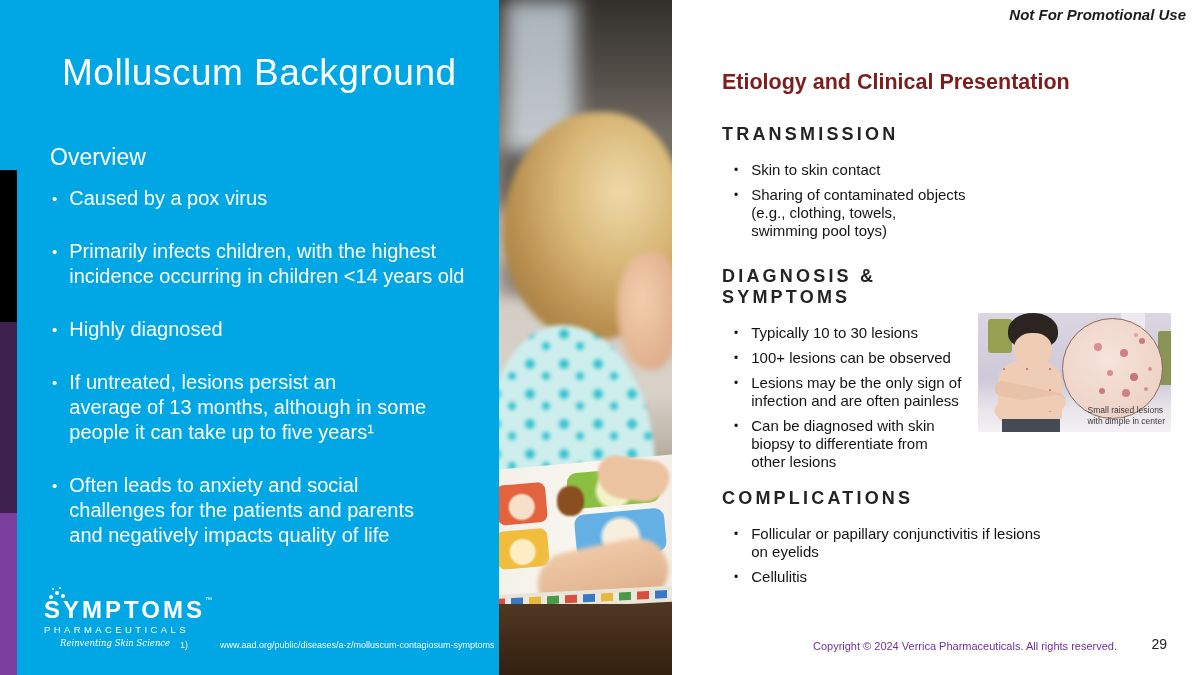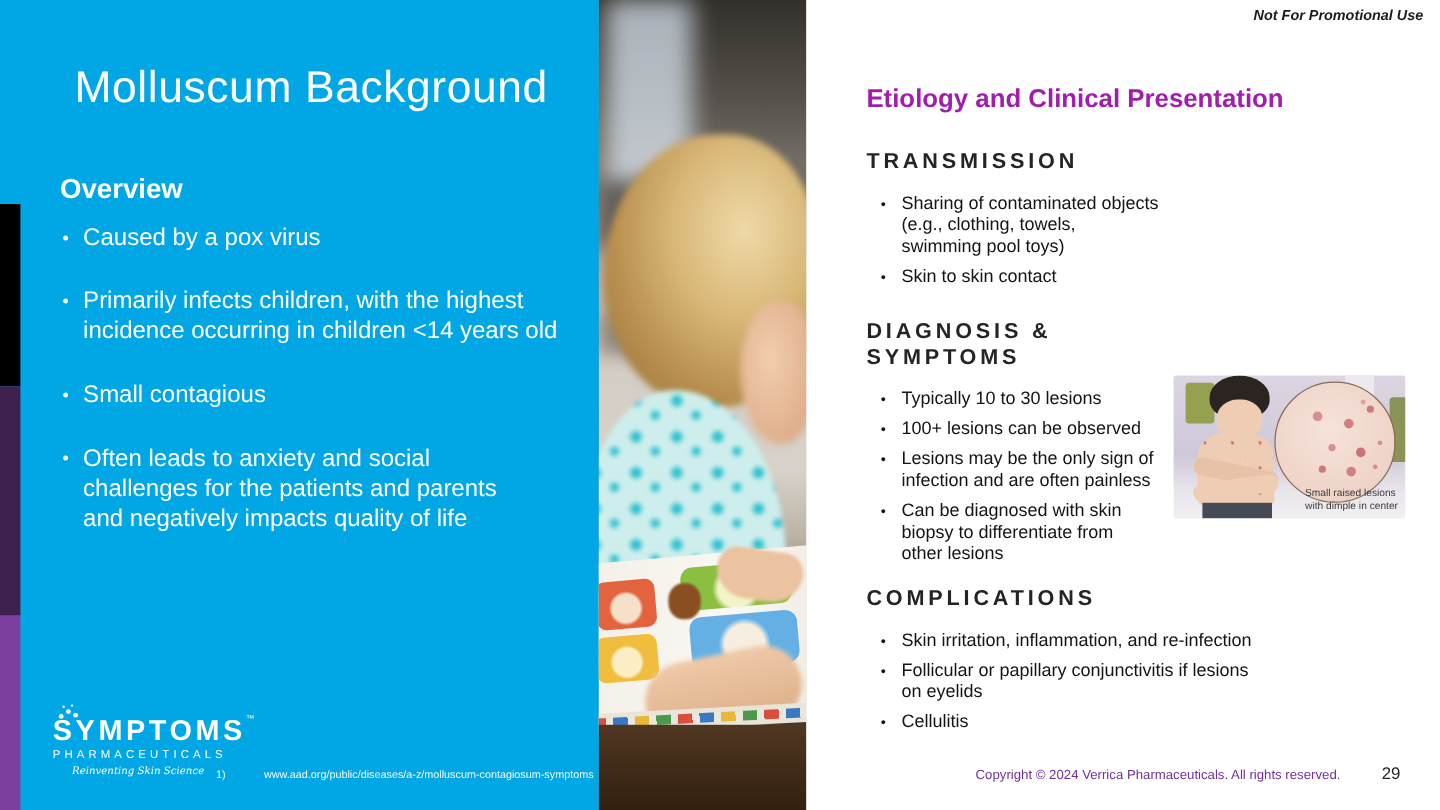--- a/index.html
+++ b/index.html
@@ -15,21 +15,21 @@
   .bar-black      { top:170px; height:152px; background:#000000; }
   .bar-darkpurple { top:322px; height:191px; background:#3F2150; }
   .bar-purple     { top:513px; height:162px; background:#7D3F9E; }
 
   .title {
     position:absolute; left:50px; top:40px; margin:12px;
     font-size:37px; font-weight:300; letter-spacing:.5px; color:#ffffff;
   }
   .overview {
     position:absolute; left:50px; top:144px; margin:0;
-    font-size:23px; font-weight:700; color:#ffffff;
+    font-size:23px; font-weight:400; color:#ffffff;
   }
   .bullets-left { position:absolute; left:52px; top:186px; width:445px; margin:0; padding:0; list-style:none; }
   .bullets-left li { display:flex; gap:12px; margin-bottom:28px; font-size:20px; line-height:25px; color:#ffffff; }
   .bullets-left li::before { content:"•"; font-size:15px; line-height:25px; flex:0 0 auto; }
   .btxt { white-space:pre-line; }
 
   .logo { position:absolute; left:44px; top:598px; color:#ffffff; }
   .logo-word-row { position:relative; line-height:1; }
   .logo-word { font-size:24px; font-weight:600; letter-spacing:3px; }
   .logo-tm { font-size:7px; vertical-align:top; position:relative; top:-2px; }
@@ -65,22 +65,22 @@
   .ph-pretzel { left:58px; top:486px; width:27px; height:30px; background:#8a4f20; border-radius:45%; filter:blur(1px); }
   .ph-hand2 { left:98px; top:458px; width:72px; height:42px; background:#ecc3a0; border-radius:20px 20px 30px 30px; transform:rotate(8deg); filter:blur(1.5px); }
   .ph-arm { left:38px; top:545px; width:132px; height:64px; border-radius:32px; background:linear-gradient(180deg,#f0c9a8,#dcae88); transform:rotate(-12deg); filter:blur(2px); }
   .ph-edge { left:-6px; top:590px; width:192px; height:16px; background:#e9e4d8; transform:rotate(-3deg); overflow:hidden; }
   .ph-edge::after { content:""; position:absolute; left:0; right:0; top:4px; height:8px;
     background:repeating-linear-gradient(90deg,#d94f3f 0 12px,#ece7dc 12px 18px,#3a78c2 18px 30px,#ece7dc 30px 36px,#e8b83a 36px 48px,#ece7dc 48px 54px,#4a9a4a 54px 66px,#ece7dc 66px 72px); }
   .ph-table { left:0; top:604px; width:100%; height:71px; background:linear-gradient(180deg,#503722,#33200f); }
 
   
   .right-panel { position:absolute; left:672px; top:0; width:528px; height:675px; background:#ffffff; }
-  .watermark { position:absolute; top:6px; right:14px; font-size:12px; font-style:italic; font-weight:600; color:#1c1c1c; }
-  .r-heading { position:absolute; left:50px; top:70px; margin:0; font-size:21.5px; font-weight:700; color:#a21caf; }
+  .watermark { position:absolute; top:6px; right:14px; font-size:15px; font-style:italic; font-weight:600; color:#1c1c1c; }
+  .r-heading { position:absolute; left:50px; top:70px; margin:0; font-size:21.5px; font-weight:700; color:#7f1d1d; }
 
   .sec { position:absolute; left:50px; }
   .sec h3 { margin:0 0 16px 0; font-size:18px; font-weight:600; letter-spacing:3.2px; color:#242424; }
   .sec ul { margin:0; padding:0 0 0 12px; list-style:none; }
   .sec li { display:flex; gap:13px; margin-bottom:7px; font-size:15px; line-height:18px; color:#141414; }
   .sec li::before { content:"•"; font-size:12px; line-height:18px; flex:0 0 auto; }
   .sec li span { white-space:pre-line; }
   .sec-transmission  { top:124px; width:300px; }
   .sec-diagnosis     { top:266px; width:280px; }
   .sec-complications { top:488px; width:450px; }
@@ -126,21 +126,26 @@
 
     <ul class="bullets-left">
       <li>
           <span class="btxt">Caused by a pox virus</span>
         </li>
       <li>
           <span class="btxt">Primarily infects children, with the highest
 incidence occurring in children &lt;14 years old</span>
         </li>
       <li>
-          <span class="btxt">Small contagious</span>
+          <span class="btxt">Highly diagnosed</span>
+        </li>
+      <li>
+          <span class="btxt">If untreated, lesions persist an
+average of 13 months, although in some
+people it can take up to five years¹</span>
         </li>
       <li>
           <span class="btxt">Often leads to anxiety and social
 challenges for the patients and parents
 and negatively impacts quality of life</span>
         </li>
     </ul>
 
     <div class="logo">
       <div class="logo-word-row">
@@ -178,26 +183,26 @@
   </section>
 
   <section class="right-panel">
     <div class="watermark">Not For Promotional Use</div>
     <h2 class="r-heading">Etiology and Clinical Presentation</h2>
 
     <div class="sec sec-transmission">
       <h3>TRANSMISSION</h3>
       <ul>
         <li>
+            <span>Skin to skin contact</span>
+          </li>
+        <li>
             <span>Sharing of contaminated objects
 (e.g., clothing, towels,
 swimming pool toys)</span>
-          </li>
-        <li>
-            <span>Skin to skin contact</span>
           </li>
       </ul>
     </div>
 
     <div class="sec sec-diagnosis">
       <h3>DIAGNOSIS &amp; SYMPTOMS</h3>
       <ul>
         <li>
             <span>Typically 10 to 30 lesions</span>
           </li>
@@ -230,23 +235,20 @@
       <div class="fig-circle"></div>
       <span class="fig-lesions"></span>
       <figcaption>Small raised lesions
 with dimple in center</figcaption>
     </figure>
 
     <div class="sec sec-complications">
       <h3>COMPLICATIONS</h3>
       <ul>
         <li>
-            <span>Skin irritation, inflammation, and re-infection</span>
-          </li>
-        <li>
             <span>Follicular or papillary conjunctivitis if lesions
 on eyelids</span>
           </li>
         <li>
             <span>Cellulitis</span>
           </li>
       </ul>
     </div>
 
     <div class="copyright">Copyright © 2024 Verrica Pharmaceuticals. All rights reserved.</div>

